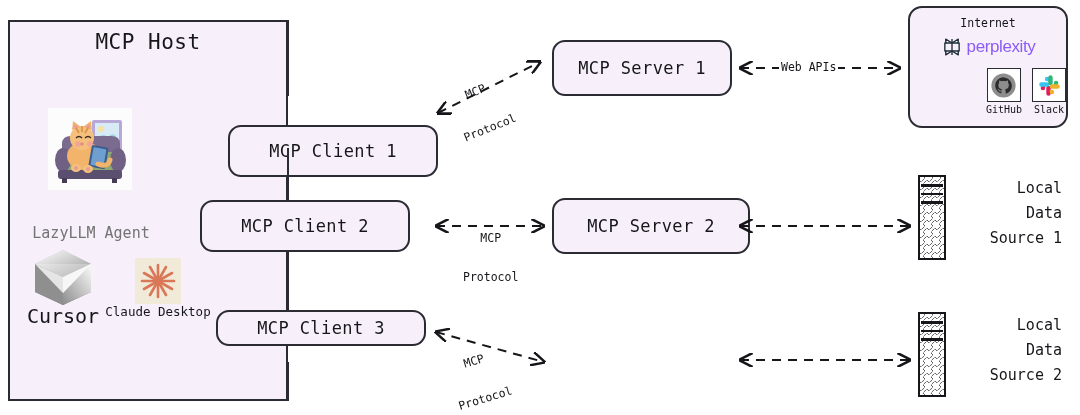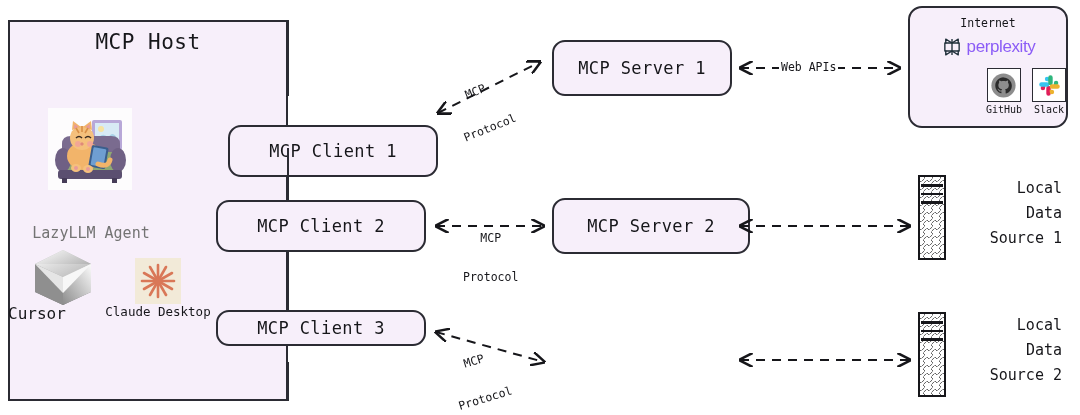--- a/index.html
+++ b/index.html
@@ -61,22 +61,22 @@
     left: 32px;
     top: 248px;
     width: 62px;
     height: 58px;
   }
   .cursor-label {
     position: absolute;
     left: 8px;
     top: 304px;
     width: 110px;
-    text-align: left;
-    font-size: 16px;
+    text-align: center;
+    font-size: 20px;
     color: #16161a;
   }
   .claude-icon {
     position: absolute;
     left: 135px;
     top: 258px;
     width: 46px;
     height: 46px;
     background: #f2ead8;
   }
@@ -98,21 +98,21 @@
     border-radius: 13px;
     box-sizing: border-box;
     display: flex;
     align-items: center;
     justify-content: center;
     font-size: 17px;
     color: #16161a;
     letter-spacing: 0.4px;
   }
   .client1 { left: 228px; top: 96px; width: 210px; height: 52px; margin-top: 29px; }
-  .client2 { left: 216px; top: 200px; width: 210px; height: 52px; }
+  .client2 { left: 200px; top: 200px; width: 210px; height: 52px; }
   .client3 { left: 216px; top: 310px; width: 210px; height: 36px; }
   .server1 { left: 552px; top: 40px;  width: 180px; height: 56px; }
   .server2 { left: 552px; top: 198px; width: 198px; height: 56px; }
   .server3 { left: 552px; top: 332px; width: 180px; height: 56px; }
 
   .internet-box {
     position: absolute;
     left: 908px;
     top: 6px;
     width: 160px;

